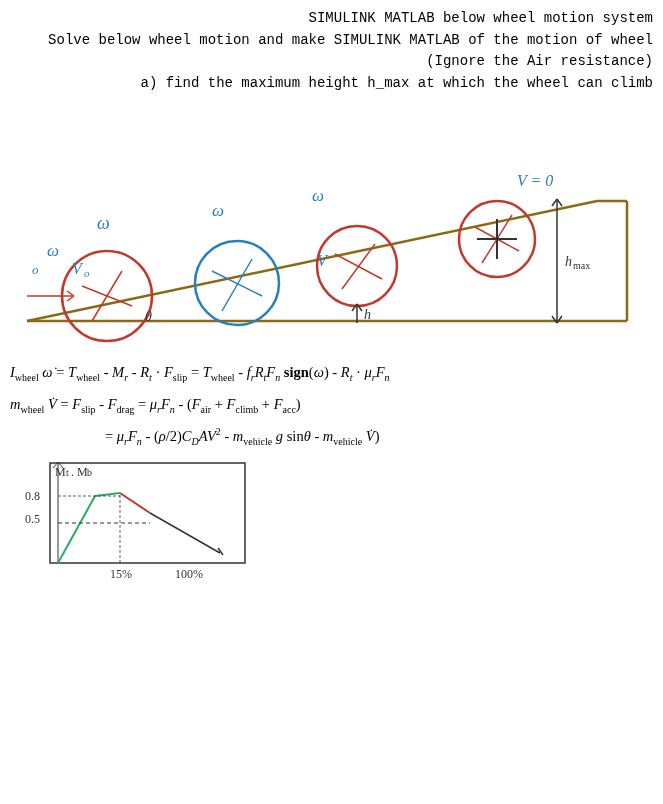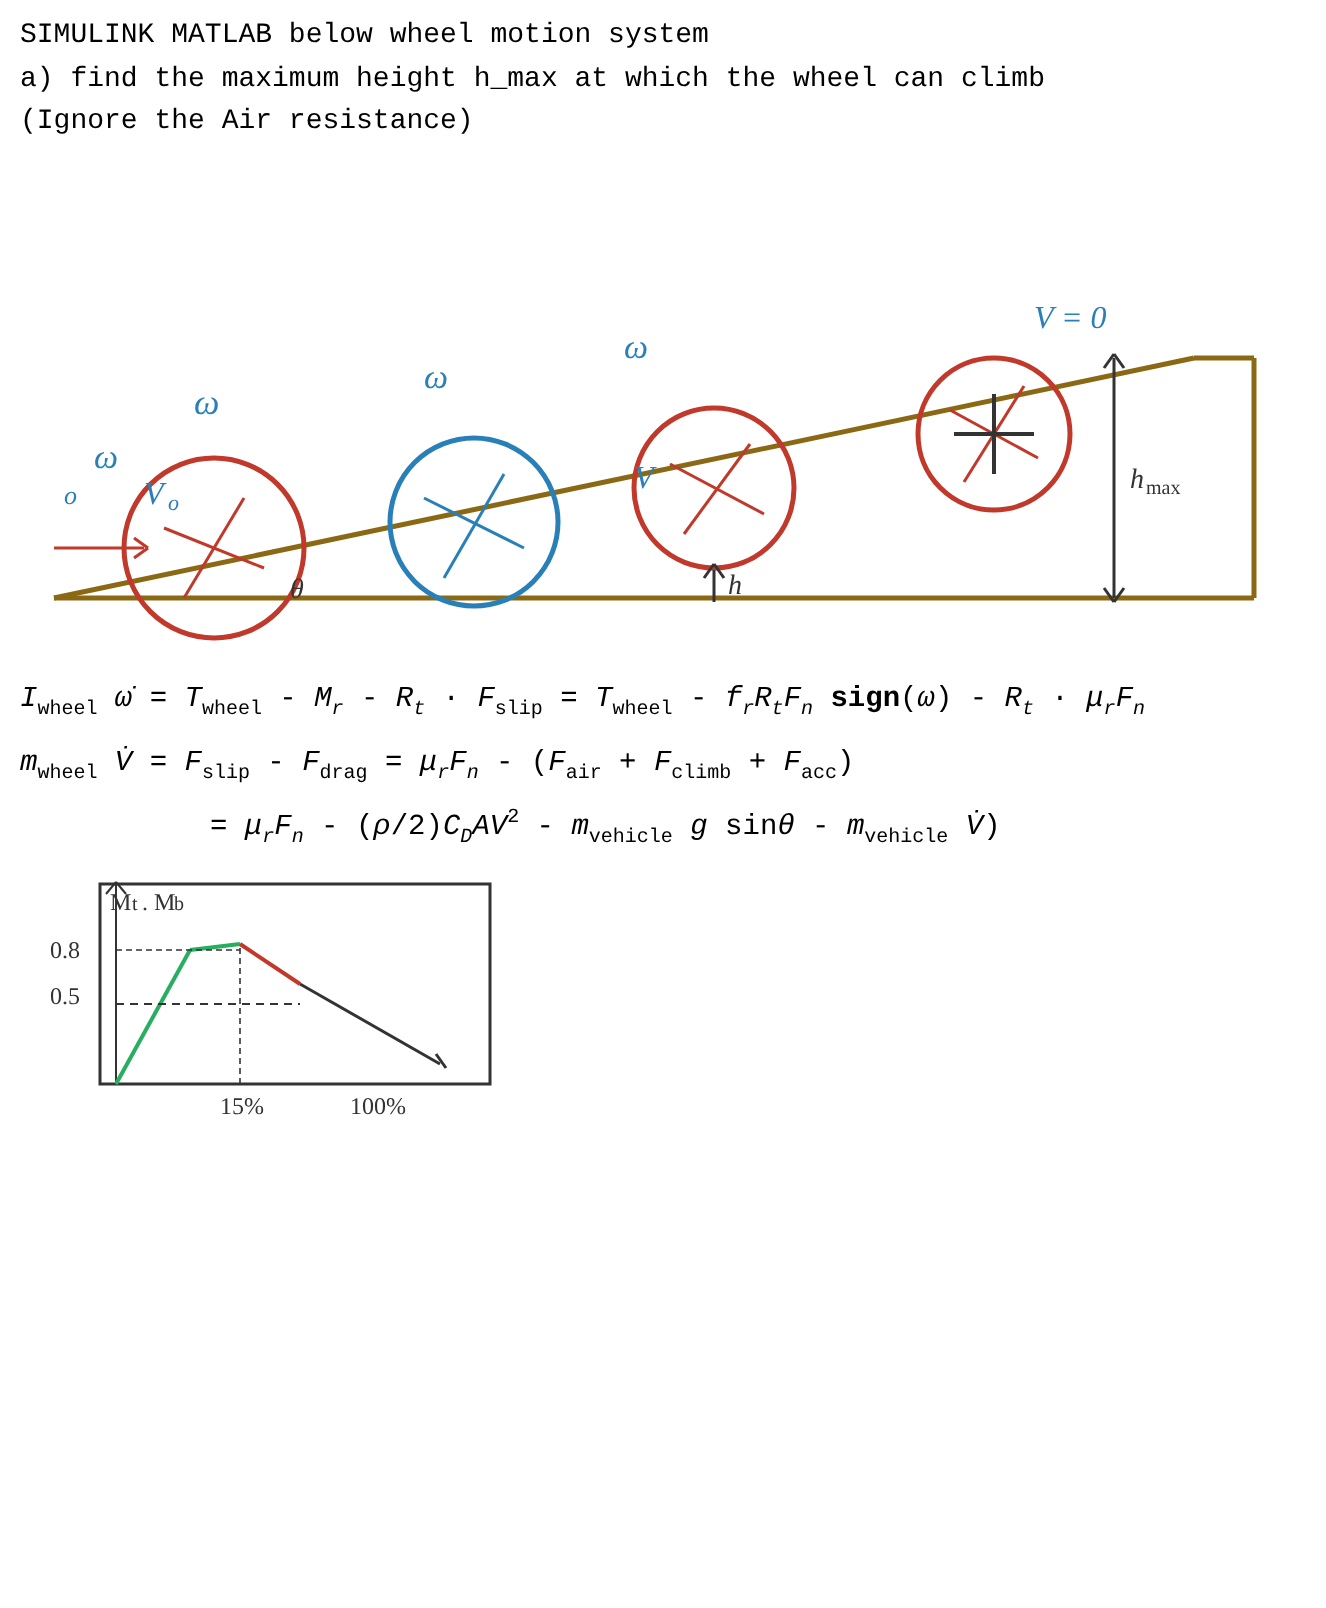--- a/index.html
+++ b/index.html
@@ -9,20 +9,21 @@
       background: #fff;
       font-family: 'Courier New', Courier, monospace;
       font-size: 14px;
       color: #000;
       padding: 8px 10px;
     }
 
     .header-text {
       line-height: 1.55;
       margin-bottom: 16px;
+      text-align: right;
     }
 
     .diagram-container {
       width: 630px;
       height: 240px;
       position: relative;
       margin: 8px auto;
       border: none;
     }
 
@@ -37,33 +38,34 @@
       line-height: 1.7;
     }
 
     .bottom-params {
       margin-top: 6px;
       line-height: 1.65;
       font-size: 13.5px;
     }
 
     .eq-block {
-      font-family: Liberation Mono, monospace;
+      font-family: Liberation Serif, serif;
       font-size: 14.5px;
       line-height: 1.8;
       margin: 4px 0;
     }
   </style>
 </head>
 <body>
 
 <div class="header-text">
   <div>SIMULINK MATLAB below wheel motion system</div>
+  <div>Solve below wheel motion and make SIMULINK MATLAB of the motion of wheel</div>
+  <div>(Ignore the Air resistance)</div>
   <div>a) find the maximum height h_max at which the wheel can climb</div>
-  <div>(Ignore the Air resistance)</div>
 </div>
 
 <div class="diagram-container">
   <svg class="diagram-svg" viewBox="0 0 630 240" xmlns="http://www.w3.org/2000/svg">
 
     <line x1="10" y1="210" x2="610" y2="210" stroke="#8B6914" stroke-width="2.5"></line>
 
     <line x1="10" y1="210" x2="580" y2="90" stroke="#8B6914" stroke-width="2.5"></line>
 
     <line x1="580" y1="90" x2="610" y2="90" stroke="#8B6914" stroke-width="2.5"></line>

